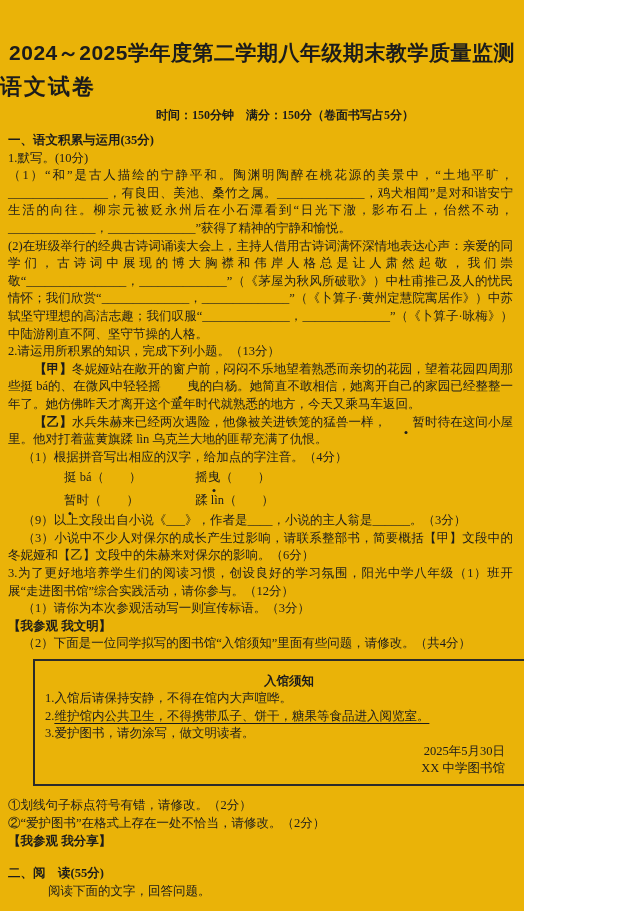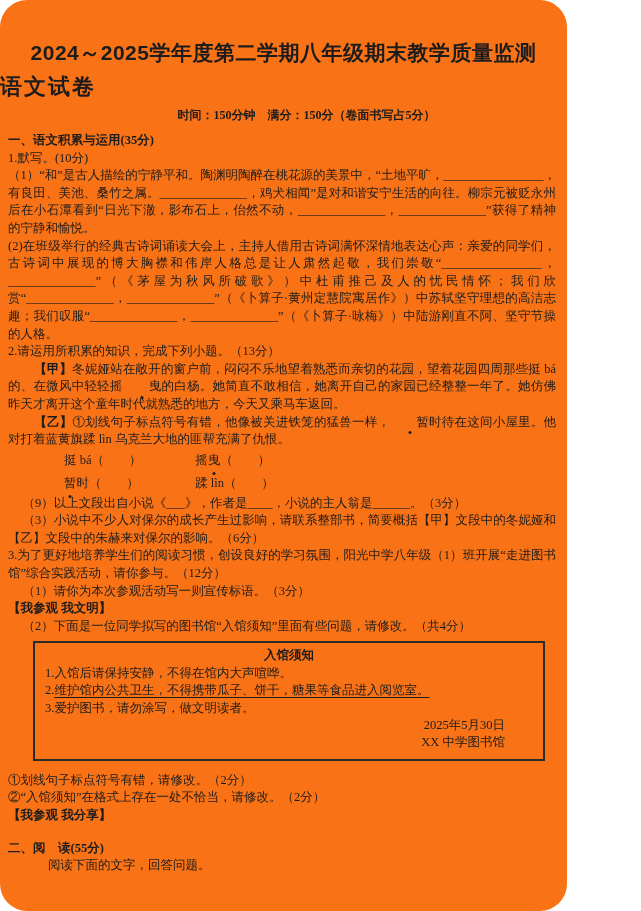--- a/index.html
+++ b/index.html
@@ -1,26 +1,25 @@
 <!DOCTYPE html>
 <html><head>
 <meta charset="utf-8">
 <style>
   html,body{margin:0;padding:0;background:#ffffff;}
   .page{
     position:relative;
-    width:567px;height:911px;
-    background:#f97316;
+    width:524px;height:911px;
+    background:#eab308;
     color:#1c1c1c;
     font-family:"Liberation Serif","DejaVu Serif",serif;
     font-size:12.5px;
     line-height:17.6px;
     box-sizing:border-box;
     overflow:hidden;
-    border-radius:27px;
   }
   .hdr-title{
     margin-top:40px;
     text-align:center;
     font-family:"Liberation Sans","DejaVu Sans",sans-serif;
     font-weight:bold;
     font-size:21px;
     line-height:26px;
     letter-spacing:0.5px;
   }
@@ -66,21 +65,21 @@
     padding-left:56px;
     line-height:23px;
     height:23px;
   }
   .pyitem{ display:inline-block; min-width:128px; }
   .notice{
     box-sizing:border-box;
     margin:6px 0 10px 25px;
     width:512px;
     border:2px solid #2b2b2b;
-    padding:4px 10px 7px 10px;
+    padding:12px 10px 7px 10px;
     line-height:17.4px;
   }
   .notice-title{ text-align:center; font-weight:bold; }
   .notice-right{ text-align:right; padding-right:28px; }
   .ul{ text-decoration:underline; text-underline-offset:3px; }
   .fix-item{ }
   .sec2{ margin-top:15px; }
   .sec2-intro{ padding-left:40px; font-weight:normal; }
 </style>
 </head>
@@ -100,23 +99,24 @@
     <div class="p">（1）“和”是古人描绘的宁静平和。陶渊明陶醉在桃花源的美景中，“土地平旷，________________，有良田、美池、桑竹之属。______________，鸡犬相闻”是对和谐安宁生活的向往。柳宗元被贬永州后在小石潭看到“日光下澈，影布石上，佁然不动，______________，______________”获得了精神的宁静和愉悦。</div>
     <div class="p">(2)在班级举行的经典古诗词诵读大会上，主持人借用古诗词满怀深情地表达心声：亲爱的同学们，古诗词中展现的博大胸襟和伟岸人格总是让人肃然起敬，我们崇敬“________________，______________”（《茅屋为秋风所破歌》）中杜甫推己及人的忧民情怀；我们欣赏“______________，______________”（《卜算子·黄州定慧院寓居作》）中苏轼坚守理想的高洁志趣；我们叹服“______________，______________”（《卜算子·咏梅》）中陆游刚直不阿、坚守节操的人格。</div>
 
     <div class="p">2.请运用所积累的知识，完成下列小题。（13分）</div>
 
     <div class="p ind2">
       <span class="b">【甲】</span><span>冬妮娅站在敞开的窗户前，闷闷不乐地望着熟悉而亲切的花园，望着花园四周那些挺 bá的、在微风中轻轻摇</span><span class="dotchar">曳</span><span>的白杨。她简直不敢相信，她离开自己的家园已经整整一年了。她仿佛昨天才离开这个童年时代就熟悉的地方，今天又乘马车返回。</span>
     </div>
 
     <div class="p ind2">
-      <span class="b">【乙】</span><span>①划线句子标点符号有错，他像被关进铁笼的猛兽一样，</span><span class="dotchar">暂</span><span>时待在这间小屋里。他对打着蓝黄旗蹂 lìn 乌克兰大地的匪帮充满了仇恨。</span>
+      <span class="b">【乙】</span><span>水兵朱赫来已经两次遇险，他像被关进铁笼的猛兽一样，</span><span class="dotchar">暂</span><span>时待在这间小屋里。他对打着蓝黄旗蹂 lìn 乌克兰大地的匪帮充满了仇恨。</span>
     </div>
 
+    <div class="p ind1">（1）根据拼音写出相应的汉字，给加点的字注音。（4分）</div>
 
     <div class="pyrow">
       <span class="pyitem"><span>挺 bá</span><span class="dotchar"></span><span>（　　）</span></span>
       <span class="pyitem"><span>摇</span><span class="dotchar">曳</span><span>（　　）</span></span>
     </div>
     <div class="pyrow">
       <span class="pyitem"><span></span><span class="dotchar">暂</span><span>时（　　）</span></span>
       <span class="pyitem"><span>蹂 lìn</span><span class="dotchar"></span><span>（　　）</span></span>
     </div>
 
@@ -131,20 +131,20 @@
     <div class="notice">
       <div class="notice-title">入馆须知</div>
       <div>1.入馆后请保持安静，不得在馆内大声喧哗。</div>
       <div><span>2.</span><span class="ul">维护馆内公共卫生，不得携带瓜子、饼干，糖果等食品进入阅览室。</span></div>
       <div>3.爱护图书，请勿涂写，做文明读者。</div>
       <div class="notice-right">2025年5月30日</div>
       <div class="notice-right">XX 中学图书馆</div>
     </div>
 
     <div class="p fix-item gap-top">①划线句子标点符号有错，请修改。（2分）</div>
-    <div class="p fix-item">②“入馆须知”在格式上存在一处不恰当，请修改。（2分）</div>
+    <div class="p fix-item">②“爱护图书”在格式上存在一处不恰当，请修改。（2分）</div>
     <div class="p b">【我参观 我分享】</div>
 
     <div class="p b sec2">二、阅　读(55分)</div>
     <div class="p sec2-intro">阅读下面的文字，回答问题。</div>
 
   </div>
 </div>
 
 </body></html>

